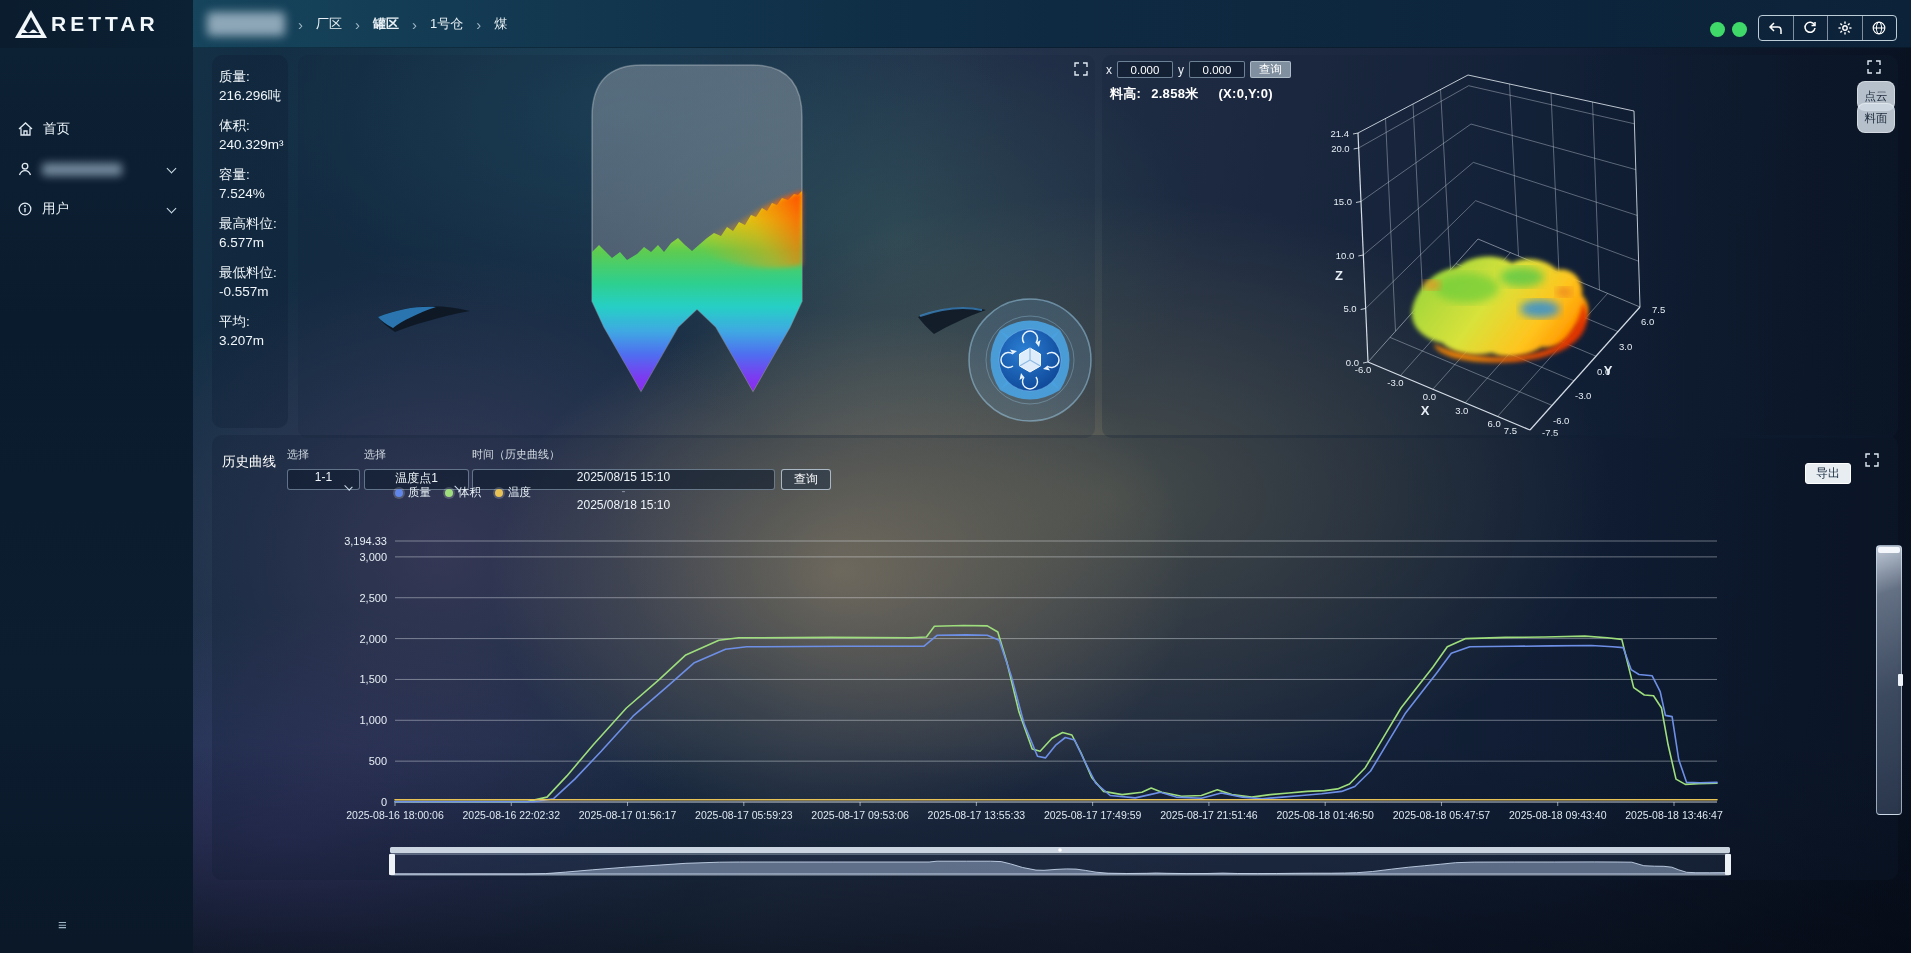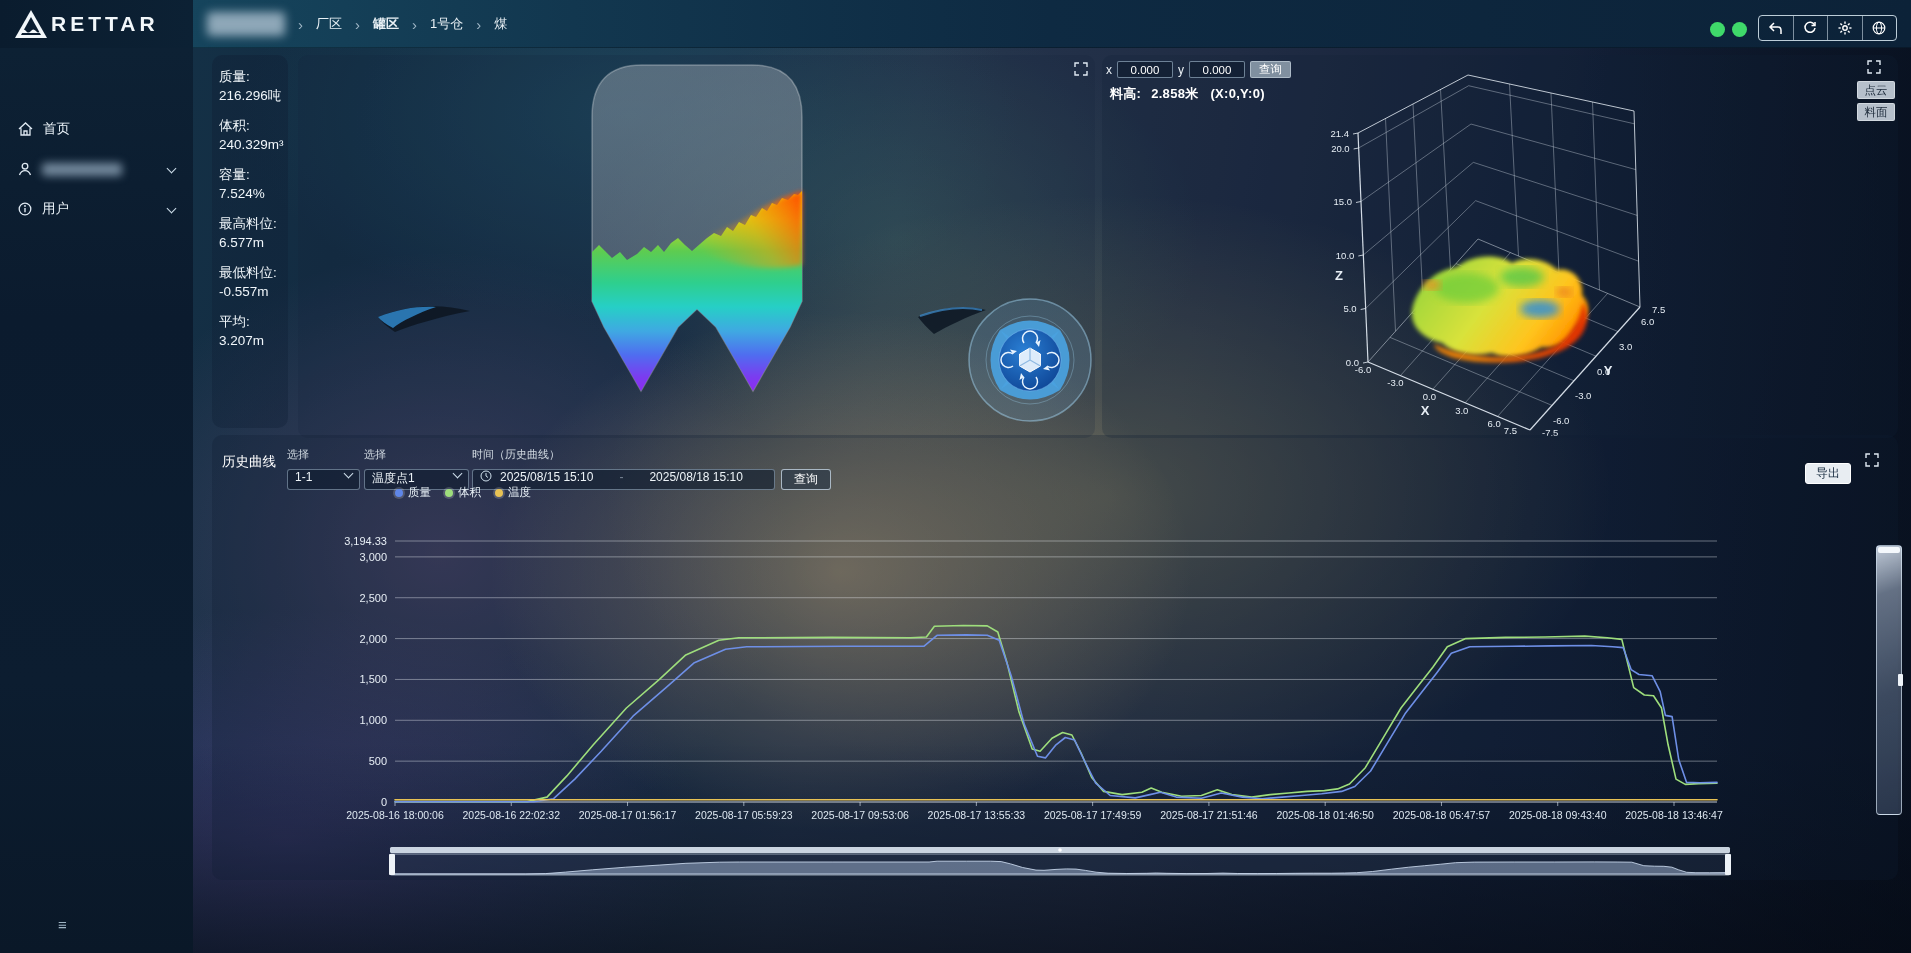--- a/index.html
+++ b/index.html
@@ -42,25 +42,25 @@
   .p-stats{left:212px;top:55px;width:76px;height:373px;background:linear-gradient(180deg,rgba(16,34,56,0.55),rgba(14,30,52,0.35));padding:12px 6px 0 7px;}
   .p-center{left:298px;top:55px;width:797px;height:383px;background:rgba(20,36,58,0.20);}
   .p-right{left:1102px;top:55px;width:796px;height:383px;background:rgba(18,34,56,0.24);}
   .p-hist{left:212px;top:435px;width:1686px;height:445px;background:rgba(15,29,49,0.28);}
   .statblk{margin-bottom:11px;font-size:13.5px;line-height:19px;color:#f0f6fa;}
   
   .qrow{position:absolute;left:4px;top:6px;display:flex;align-items:center;gap:5px;font-size:12px;}
   .qinput{width:56px;height:17px;background:rgba(12,26,44,0.55);border:1px solid rgba(170,195,215,0.6);border-radius:2px;color:#fff;font-size:11.5px;text-align:center;padding:0;}
   .qbtn{height:17px;padding:0 8px;background:rgba(154,170,184,0.8);border:1px solid rgba(220,230,240,0.5);border-radius:2px;color:#fff;font-size:11.5px;cursor:pointer;}
   .hrow{position:absolute;left:8px;top:30px;font-size:13px;font-weight:bold;color:#fff;letter-spacing:0.3px;}
-  .viewbtn{position:absolute;left:755px;width:38px;height:18px;background:rgba(206,216,226,0.88);border:1px solid rgba(255,255,255,0.4);border-radius:2px;color:#1c2a3a;font-size:11.5px;display:flex;align-items:center;justify-content:center;cursor:pointer;}
+  .viewbtn{position:absolute;left:755px;width:38px;height:30px;background:rgba(206,216,226,0.88);border:1px solid rgba(255,255,255,0.4);border-radius:8px;color:#1c2a3a;font-size:11.5px;display:flex;align-items:center;justify-content:center;cursor:pointer;}
   .fsicon{position:absolute;width:14px;height:14px;cursor:pointer;}
   
   .hlabel{position:absolute;font-size:11px;color:rgba(235,243,248,0.85);}
-  .dd{position:absolute;height:21px;background:rgba(14,27,45,0.6);border:1px solid rgba(160,182,202,0.55);border-radius:3px;display:flex;padding:0 7px;font-size:12px;color:#eef4f8;cursor:pointer;}
+  .dd{position:absolute;height:21px;background:rgba(14,27,45,0.6);border:1px solid rgba(160,182,202,0.55);border-radius:3px;display:flex;align-items:center;padding:0 7px;font-size:12px;color:#eef4f8;cursor:pointer;flex-direction:column;}
   .dd .chev{margin-left:auto;}
   .histbtn{position:absolute;height:21px;padding:0 12px;background:rgba(28,46,68,0.5);border:1px solid rgba(208,224,238,0.75);border-radius:3px;color:#fff;font-size:12px;display:flex;align-items:center;cursor:pointer;}
   .exportbtn{position:absolute;left:1593px;top:28px;height:21px;padding:0 10px;background:#e8edf2;border:1px solid #fff;border-radius:3px;color:#15293e;font-size:12px;display:flex;align-items:center;cursor:pointer;}
   .legend{position:absolute;left:183px;top:50px;display:flex;align-items:center;gap:14px;font-size:11.5px;color:#e8f0f6;text-align:right;}
   .legitem{display:flex;align-items:center;gap:5px;cursor:pointer;}
   .legdot{width:8px;height:8px;border-radius:50%;box-shadow:0 0 0 2px rgba(255,255,255,0.18);}
   .vslider{left:1876px;top:545px;width:26px;height:270px;border:1px solid rgba(215,230,245,0.65);border-radius:4px;cursor:pointer;
     background:linear-gradient(160deg,rgba(225,235,248,0.85) 0%,rgba(190,205,228,0.5) 18%,rgba(150,170,200,0.36) 55%,rgba(118,138,172,0.3) 100%);}
   .vslider::before{content:"";position:absolute;left:1px;top:1px;width:22px;height:6px;background:#f4f8fc;border-radius:2px;}
   .vslider::after{content:"";position:absolute;right:-2px;top:128px;width:5px;height:12px;background:#eef3f9;border-radius:1px;}
@@ -265,21 +265,21 @@
     <div class="qrow">
       <span>x</span>
       <input class="qinput" value="0.000" style="">
       <span>y</span>
       <input class="qinput" value="0.000" style="">
       <button class="qbtn">查询</button>
     </div>
     <div class="hrow">
       <span>料高:</span>
       <span style="margin-left:6px;">2.858米</span>
-      <span style="margin-left:8px;">(X:0,Y:0)</span>
+      <span style="margin-left:16px;">(X:0,Y:0)</span>
     </div>
     <svg class="fsicon" style="left:765px;top:5px;" viewBox="0 0 14 14">
         <path d="M1,5 V1 H5 M9,1 H13 V5 M13,9 V13 H9 M5,13 H1 V9" stroke="#dfe9f2" stroke-width="1.4" fill="none"></path>
       </svg>
     <div class="viewbtn" style="top:26px;">点云</div>
     <div class="viewbtn" style="top:48px;text-align:center;">料面</div>
     <svg id="svg3d" width="796" height="383" viewBox="0 0 796 383" style="position:absolute;left:0;top:0;">
       <defs>
         <linearGradient id="blobGrad" gradientUnits="userSpaceOnUse" x1="330" y1="210" x2="450" y2="300">
           <stop offset="0" stop-color="#9ed63a"></stop>

